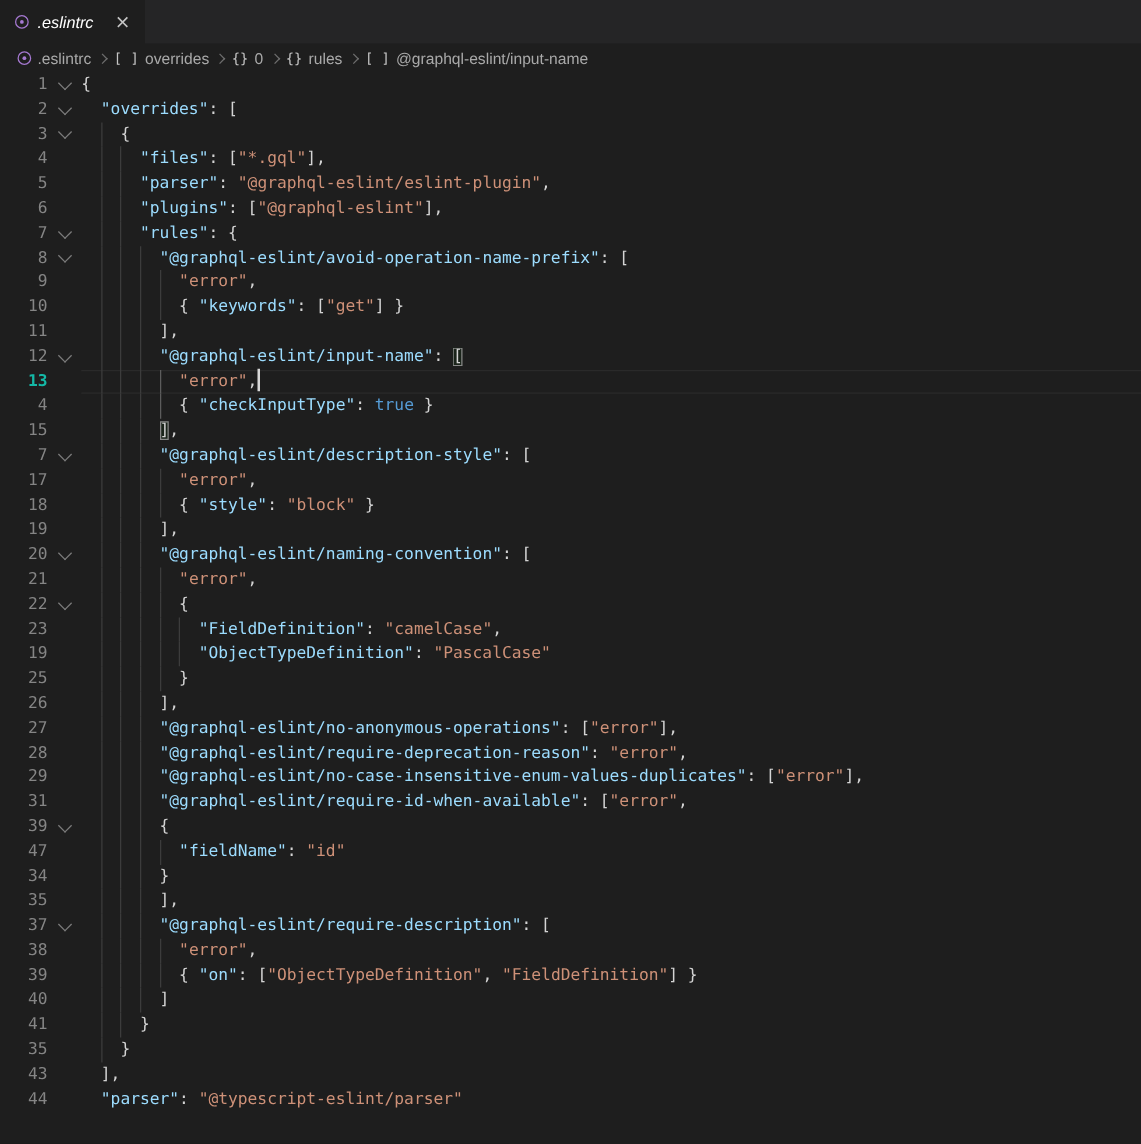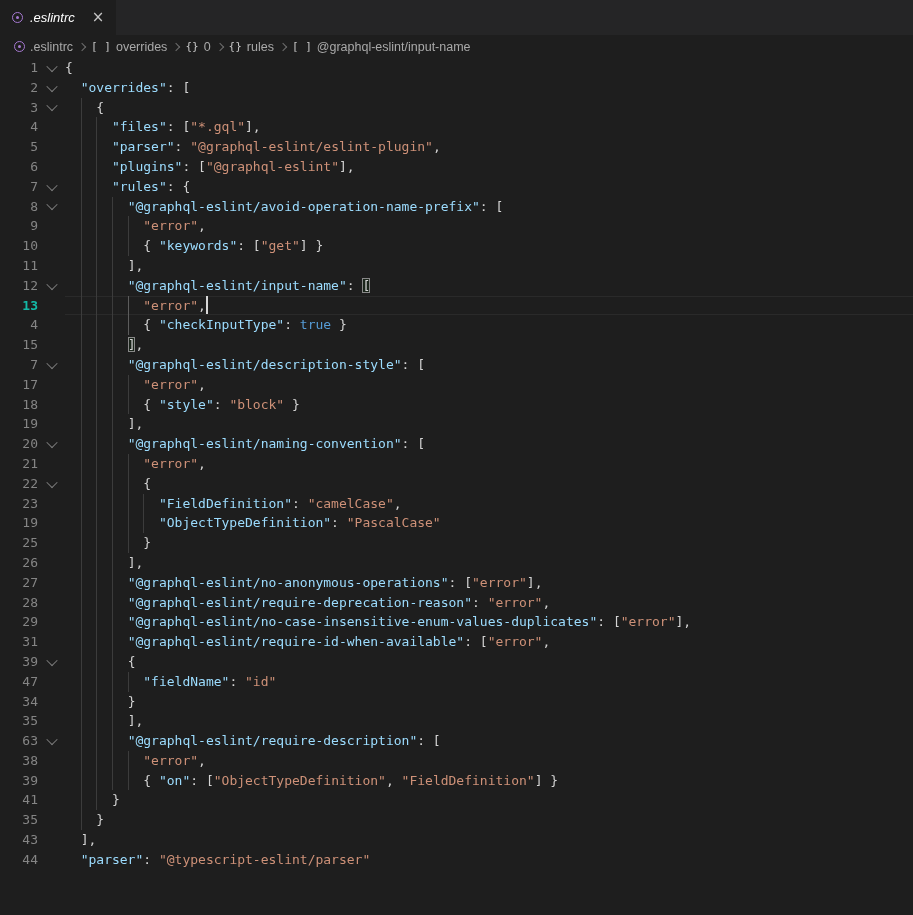--- a/index.html
+++ b/index.html
@@ -334,21 +334,21 @@
       </div>
       <div class="line">
         <div class="gutter">
           <div class="num">35</div>
           <div class="foldcol"></div>
         </div>
         <div class="code"><span class="guide" style="left: 15.654px;"></span><span class="guide" style="left: 31.308px;"></span><span class="guide" style="left: 46.962px;"></span><span>        </span><span class="t-p">],</span></div>
       </div>
       <div class="line">
         <div class="gutter">
-          <div class="num">63</div>
+          <div class="num">37</div>
           <div class="foldcol">
             <span class="chev"></span>
           </div>
         </div>
         <div class="code"><span class="guide" style="left: 15.654px;"></span><span class="guide" style="left: 31.308px;"></span><span class="guide" style="left: 46.962px;"></span><span>        </span><span class="t-k">"@graphql-eslint/require-description"</span><span class="t-p">: [</span></div>
       </div>
       <div class="line">
         <div class="gutter">
           <div class="num">38</div>
           <div class="foldcol"></div>
@@ -357,20 +357,27 @@
       </div>
       <div class="line">
         <div class="gutter">
           <div class="num">39</div>
           <div class="foldcol"></div>
         </div>
         <div class="code"><span class="guide" style="left: 15.654px;"></span><span class="guide" style="left: 31.308px;"></span><span class="guide" style="left: 46.962px;"></span><span class="guide" style="left: 62.616px;"></span><span>          </span><span class="t-p">{ </span><span class="t-k">"on"</span><span class="t-p">: [</span><span class="t-s">"ObjectTypeDefinition"</span><span class="t-p">, </span><span class="t-s">"FieldDefinition"</span><span class="t-p">] }</span></div>
       </div>
       <div class="line">
         <div class="gutter">
+          <div class="num">40</div>
+          <div class="foldcol"></div>
+        </div>
+        <div class="code"><span class="guide" style="left: 15.654px;"></span><span class="guide" style="left: 31.308px;"></span><span class="guide" style="left: 46.962px;"></span><span>        </span><span class="t-p">]</span></div>
+      </div>
+      <div class="line">
+        <div class="gutter">
           <div class="num">41</div>
           <div class="foldcol"></div>
         </div>
         <div class="code"><span class="guide" style="left: 15.654px;"></span><span class="guide" style="left: 31.308px;"></span><span>      </span><span class="t-p">}</span></div>
       </div>
       <div class="line">
         <div class="gutter">
           <div class="num">35</div>
           <div class="foldcol"></div>
         </div>

